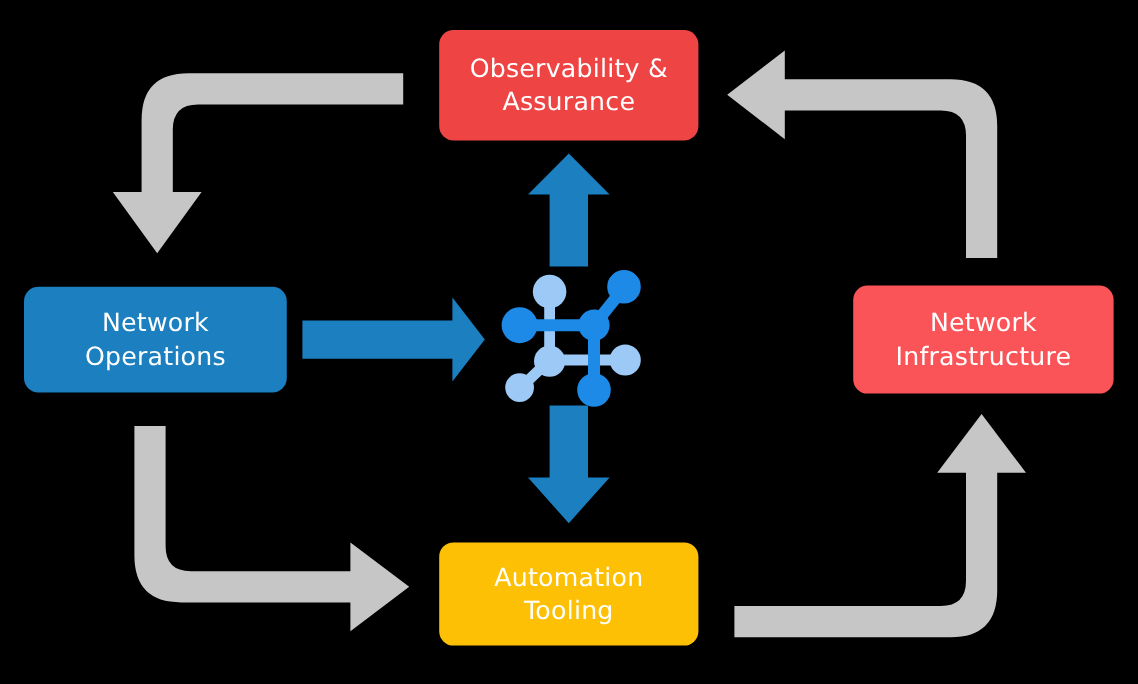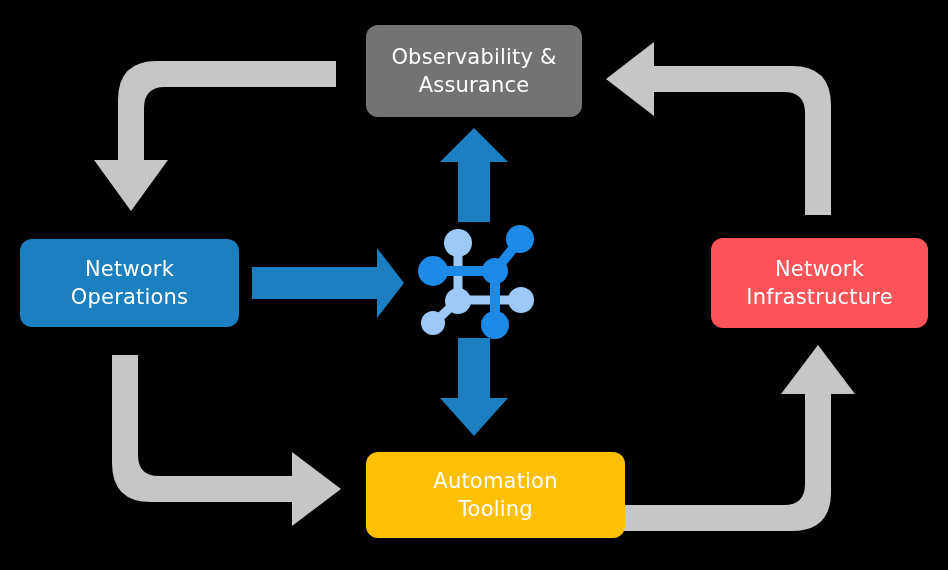--- a/index.html
+++ b/index.html
@@ -41,21 +41,21 @@
   #box-observability {
     left: 366px; top: 25px; width: 216px; height: 92px;
   }
   #box-network-operations {
     left: 20px; top: 239px; width: 219px; height: 88px;
   }
   #box-network-infrastructure {
     left: 711px; top: 238px; width: 217px; height: 90px;
   }
   #box-automation {
-    left: 366px; top: 452px; width: 259px; height: 86px;
+    left: 366px; top: 452px; width: 216px; height: 86px;
   }
 </style>
 </head>
 <body>
 
 <div id="canvas" style="background: rgb(0, 0, 0);">
 
   <svg id="diagram-svg" viewBox="0 0 948 570">
 
     <g>
@@ -111,21 +111,21 @@
 
       <g fill="#1d8ae8">
         <circle cx="433" cy="271" r="15"></circle>
         <circle cx="495" cy="271" r="13"></circle>
         <circle cx="520" cy="239" r="14"></circle>
         <circle cx="495" cy="325" r="14"></circle>
       </g>
     </g>
   </svg>
 
-  <div class="node-box" id="box-observability" style="background: #737373; color: rgb(255, 255, 255);">
+  <div class="node-box" id="box-observability" style="background: #ef4444; color: rgb(255, 255, 255);">
     <span>Observability &amp;
 Assurance</span>
   </div>
 
   <div class="node-box" id="box-network-operations" style="background: rgb(27, 127, 192); color: rgb(255, 255, 255);">
     <span>Network
 Operations</span>
   </div>
 
   <div class="node-box" id="box-network-infrastructure" style="background: rgb(251, 84, 88); color: rgb(255, 255, 255);">

